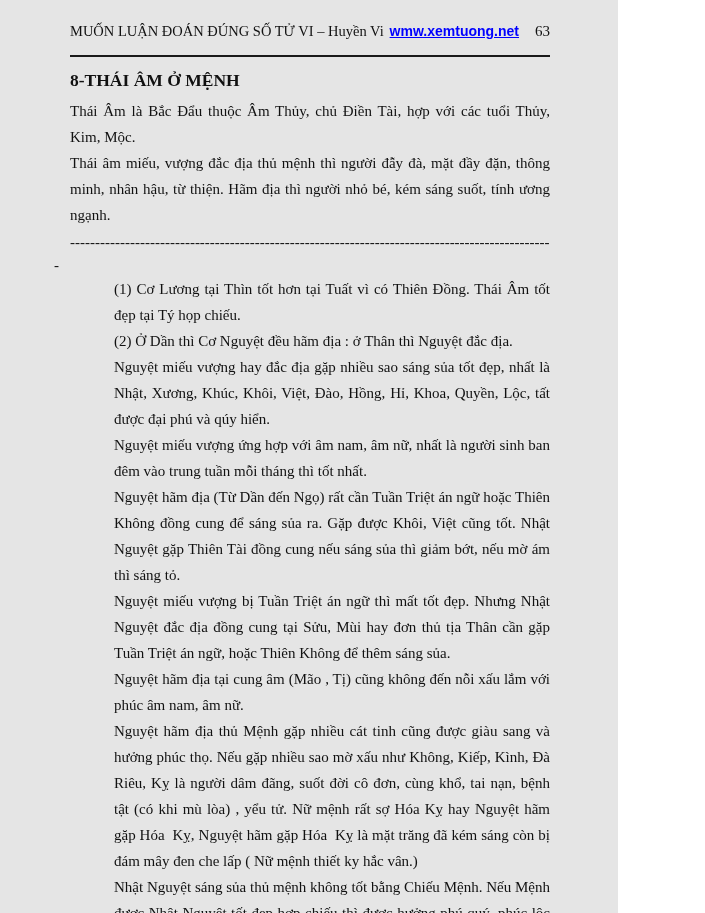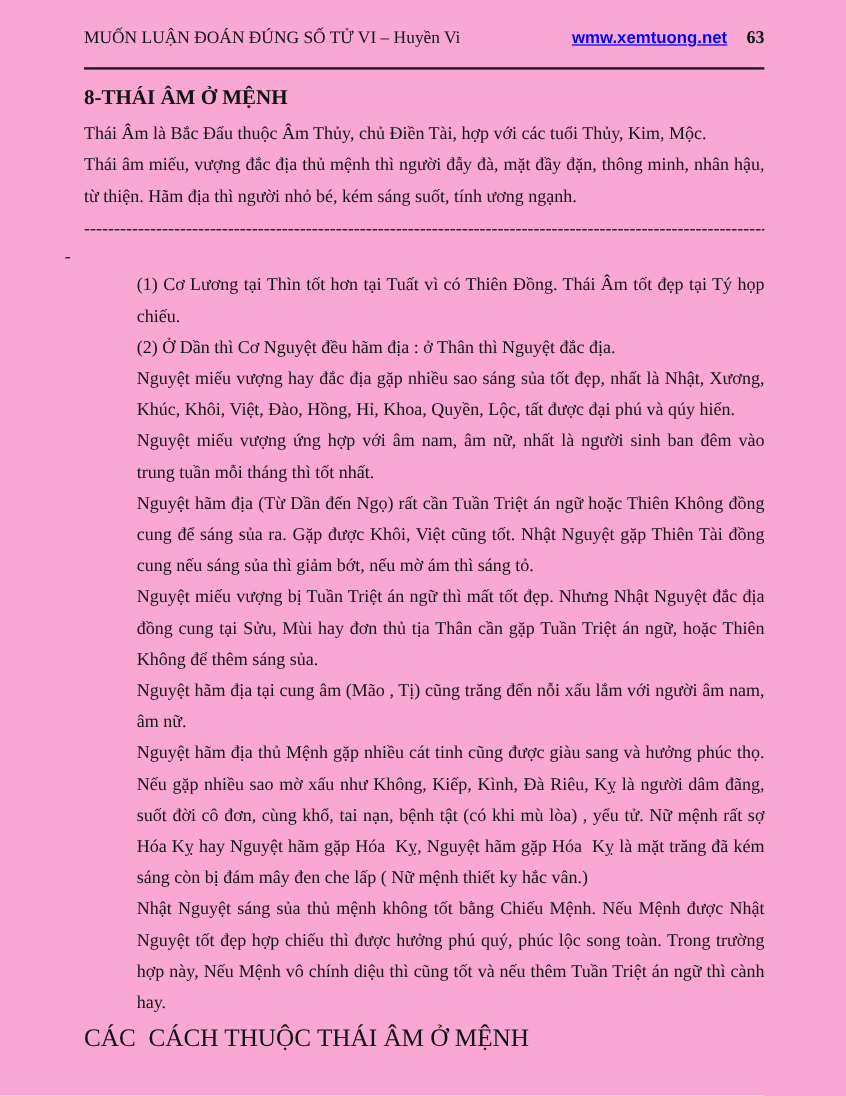--- a/index.html
+++ b/index.html
@@ -5,24 +5,24 @@
   * { margin: 0; padding: 0; box-sizing: border-box; }
   html, body { background: #ffffff; }
   body {
     width: 705px;
     height: 913px;
     font-family: "Liberation Serif", "DejaVu Serif", serif;
     color: #111111;
     overflow: hidden;
   }
   .page {
-    width: 705px;
+    width: 618px;
     height: 913px;
     padding: 14px 68px 0 70px;
-    background: #f9a8d4;
+    background: #e5e5e5;
   }
   
   .running-header {
     display: flex;
     align-items: baseline;
     justify-content: space-between;
     line-height: 22px;
     padding-top: 6px;
   }
   .running-header .title {
@@ -36,21 +36,21 @@
   }
   .running-header a.site-link {
     font-family: "Liberation Sans", "DejaVu Sans", sans-serif;
     font-weight: bold;
     font-size: 14px;
     color: #0000ff;
     text-decoration: underline;
     cursor: pointer;
     text-align: center;
   }
-  .running-header .pagenum { font-size: 15px; font-weight: bold; }
+  .running-header .pagenum { font-size: 15px; }
   .header-rule {
     border: none;
     border-top: 2px solid #1a1a1a;
     margin-top: 13px;
   }
   
   h1.section-heading {
     font-size: 17.5px;
     font-weight: bold;
     margin-top: 13px;
@@ -108,20 +108,20 @@
   <div class="dashed-sep">------------------------------------------------------------------------------------------------------------------------</div>
   <div class="dash-cont">-</div>
 
   <div class="indent-block">
     <p class="bodytext">(1) Cơ Lương tại Thìn tốt hơn tại Tuất vì có Thiên Đồng. Thái Âm tốt đẹp tại Tý họp chiếu.</p>
     <p class="bodytext">(2) Ở Dần thì Cơ Nguyệt đều hãm địa : ở Thân thì Nguyệt đắc địa.</p>
     <p class="bodytext">Nguyệt miếu vượng hay đắc địa gặp nhiều sao sáng sủa tốt đẹp, nhất là Nhật, Xương, Khúc, Khôi, Việt, Đào, Hồng, Hỉ, Khoa, Quyền, Lộc, tất được đại phú và qúy hiển.</p>
     <p class="bodytext">Nguyệt miếu vượng ứng hợp với âm nam, âm nữ, nhất là người sinh ban đêm vào trung tuần mỗi tháng thì tốt nhất.</p>
     <p class="bodytext">Nguyệt hãm địa (Từ Dần đến Ngọ) rất cần Tuần Triệt án ngữ hoặc Thiên Không đồng cung để sáng sủa ra. Gặp được Khôi, Việt cũng tốt. Nhật Nguyệt gặp Thiên Tài đồng cung nếu sáng sủa thì giảm bớt, nếu mờ ám thì sáng tỏ.</p>
     <p class="bodytext">Nguyệt miếu vượng bị Tuần Triệt án ngữ thì mất tốt đẹp. Nhưng Nhật Nguyệt đắc địa đồng cung tại Sửu, Mùi hay đơn thủ tịa Thân cần gặp Tuần Triệt án ngữ, hoặc Thiên Không để thêm sáng sủa.</p>
-    <p class="bodytext">Nguyệt hãm địa tại cung âm (Mão , Tị) cũng trăng đến nỗi xấu lắm với người âm nam, âm nữ.</p>
+    <p class="bodytext">Nguyệt hãm địa tại cung âm (Mão , Tị) cũng không đến nỗi xấu lắm với phúc âm nam, âm nữ.</p>
     <p class="bodytext">Nguyệt hãm địa thủ Mệnh gặp nhiều cát tinh cũng được giàu sang và hưởng phúc thọ. Nếu gặp nhiều sao mờ xấu như Không, Kiếp, Kình, Đà Riêu, Kỵ là người dâm đãng, suốt đời cô đơn, cùng khổ, tai nạn, bệnh tật (có khi mù lòa) , yểu tử. Nữ mệnh rất sợ Hóa Kỵ hay Nguyệt hãm gặp Hóa  Kỵ, Nguyệt hãm gặp Hóa  Kỵ là mặt trăng đã kém sáng còn bị đám mây đen che lấp ( Nữ mệnh thiết ky hắc vân.)</p>
     <p class="bodytext">Nhật Nguyệt sáng sủa thủ mệnh không tốt bằng Chiếu Mệnh. Nếu Mệnh được Nhật Nguyệt tốt đẹp hợp chiếu thì được hưởng phú quý, phúc lộc song toàn. Trong trường hợp này, Nếu Mệnh vô chính diệu thì cũng tốt và nếu thêm Tuần Triệt án ngữ thì cành hay.</p>
   </div>
 
   <h2 class="subsection-heading">CÁC  CÁCH THUỘC THÁI ÂM Ở MỆNH</h2>
 
 </div>
 
 </body></html>

